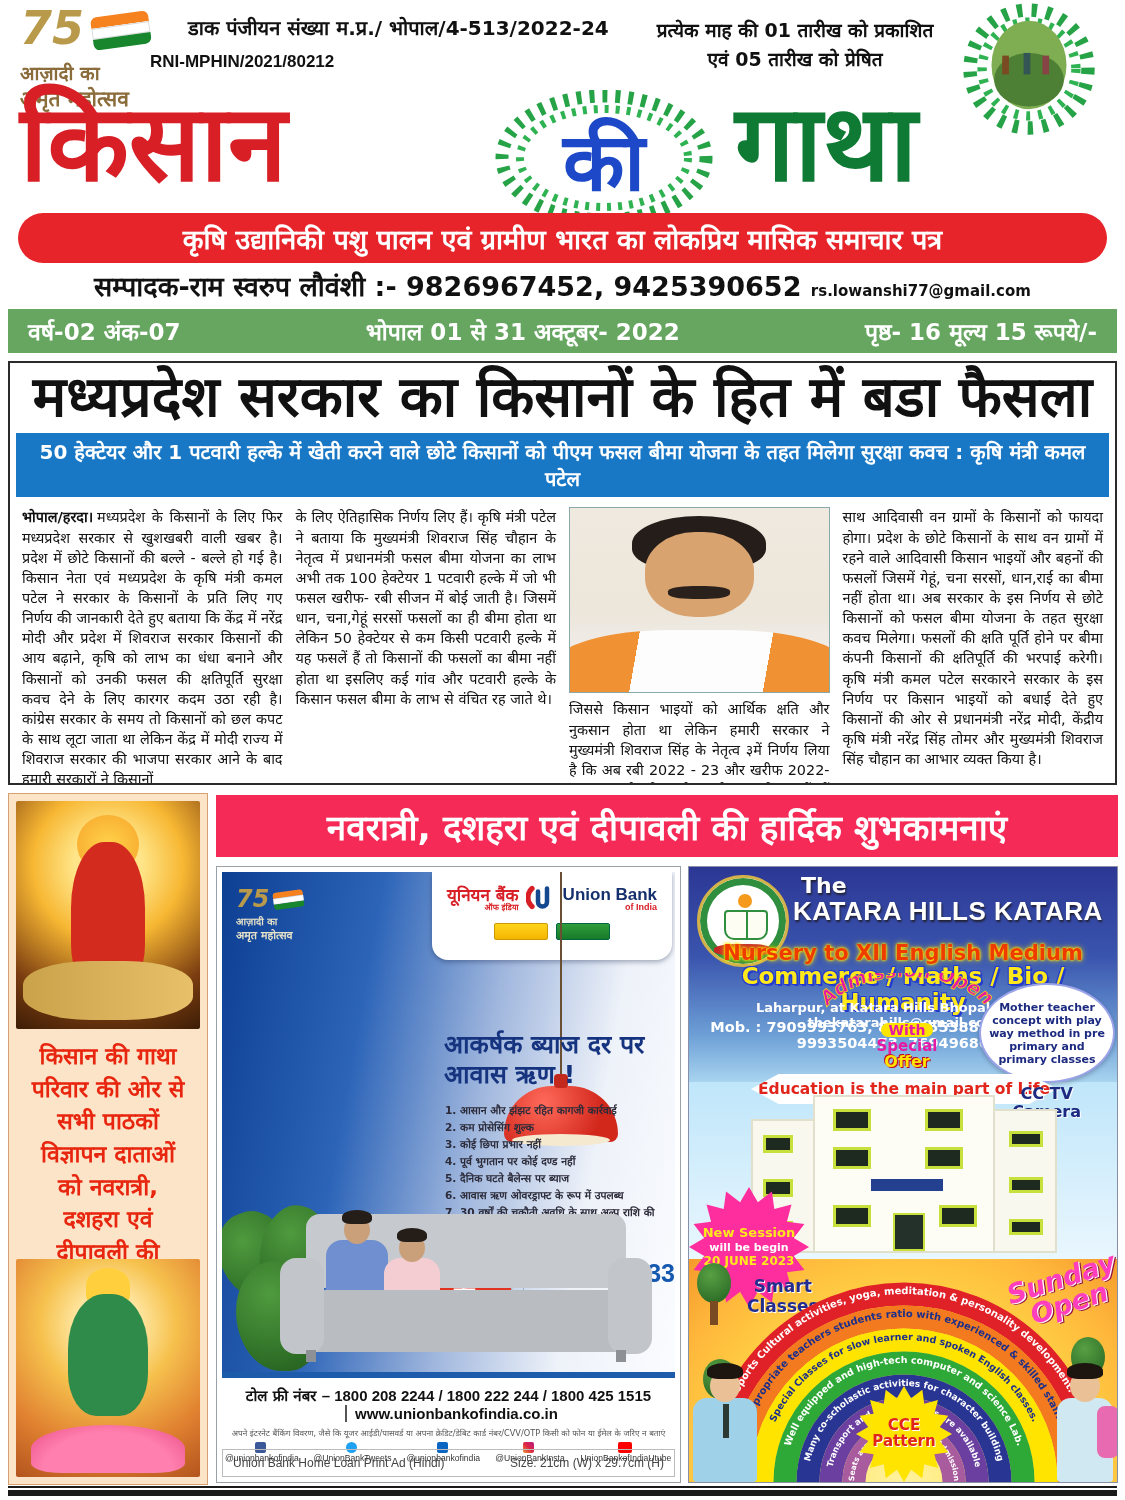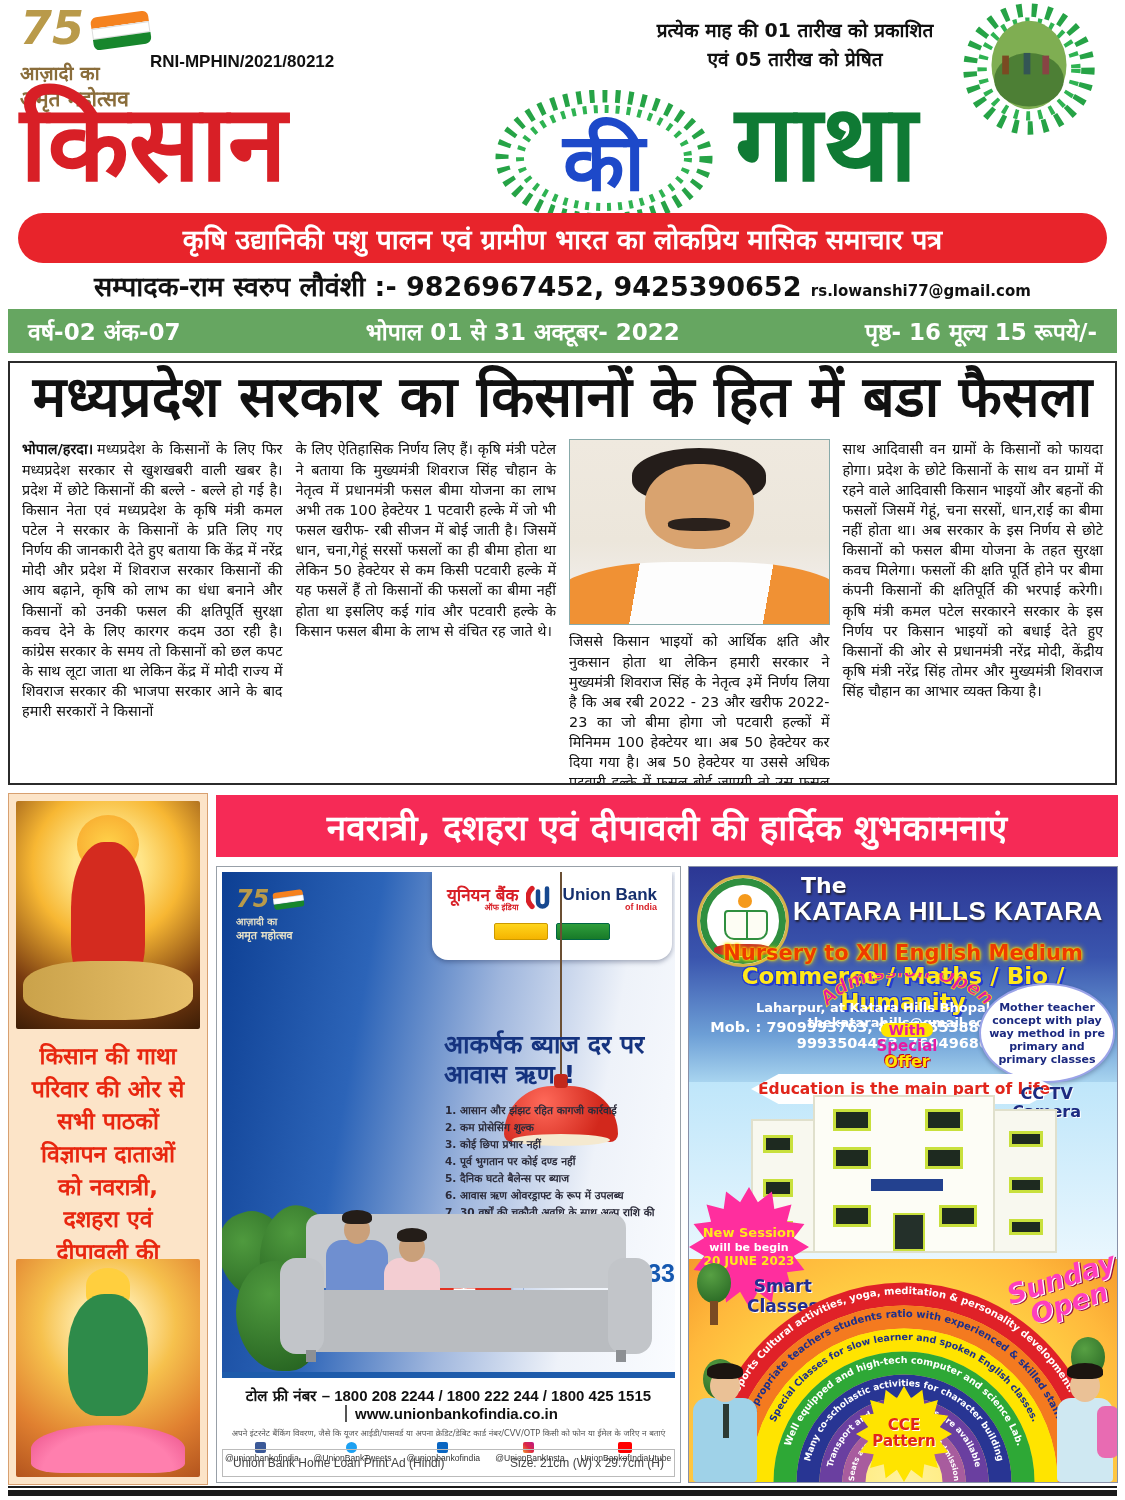--- a/index.html
+++ b/index.html
@@ -234,20 +234,21 @@
       <span class="azadi-75">75</span>
       <span class="flag">
           <i></i>
           <i></i>
           <i></i>
         </span>
     </div>
     <div class="azadi-cap1">आज़ादी का</div>
     <div class="azadi-cap2">अमृत महोत्सव</div>
   </div>
+  <div class="postal-line">डाक पंजीयन संख्या म.प्र./ भोपाल/4-513/2022-24</div>
   <div class="rni-line">RNI-MPHIN/2021/80212</div>
   <div class="publish-lines">
     <div>प्रत्येक माह की 01 तारीख को प्रकाशित</div>
     <div>एवं 05 तारीख को प्रेषित</div>
   </div>
   <div class="mast-logo">
     <svg viewBox="0 0 100 100">
       <circle cx="50" cy="50" r="44" fill="none" stroke="#26a346" stroke-width="10" stroke-dasharray="4 7"></circle>
       <circle cx="50" cy="50" r="35" fill="none" stroke="#2fb352" stroke-width="7" stroke-dasharray="3 6"></circle>
       <ellipse cx="50" cy="47" rx="28" ry="33" fill="#7fae52"></ellipse>
@@ -275,20 +276,21 @@
   </div>
 
   <div class="issue-bar">
     <span>वर्ष-02   अंक-07</span>
     <span>भोपाल 01 से 31 अक्टूबर- 2022</span>
     <span>पृष्ठ- 16   मूल्य 15 रूपये/-</span>
   </div>
 
   <div class="article-box">
     <div class="headline">मध्यप्रदेश सरकार का किसानों के हित में बडा फैसला</div>
+    <div class="subhead">50 हेक्टेयर और 1 पटवारी हल्के में खेती करने वाले छोटे किसानों को पीएम फसल बीमा योजना के तहत मिलेगा सुरक्षा कवच : कृषि मंत्री कमल पटेल</div>
     <div class="cols">
       <div class="col">
         <p><b class="dateline">भोपाल/हरदा।</b><span>मध्यप्रदेश के किसानों के लिए फिर मध्यप्रदेश सरकार से खुशखबरी वाली खबर है। प्रदेश में छोटे किसानों की बल्ले - बल्ले हो गई है। किसान नेता एवं मध्यप्रदेश के कृषि मंत्री कमल पटेल ने सरकार के किसानों के प्रति लिए गए निर्णय की जानकारी देते हुए बताया कि केंद्र में नरेंद्र मोदी और प्रदेश में शिवराज सरकार किसानों की आय बढ़ाने, कृषि को लाभ का धंधा बनाने और किसानों को उनकी फसल की क्षतिपूर्ति सुरक्षा कवच देने के लिए कारगर कदम उठा रही है। कांग्रेस सरकार के समय तो किसानों को छल कपट के साथ लूटा जाता था लेकिन केंद्र में मोदी राज्य में शिवराज सरकार की भाजपा सरकार आने के बाद हमारी सरकारों ने किसानों</span></p>
       </div>
       <div class="col">
         <p>के लिए ऐतिहासिक निर्णय लिए हैं। कृषि मंत्री पटेल ने बताया कि मुख्यमंत्री शिवराज सिंह चौहान के नेतृत्व में प्रधानमंत्री फसल बीमा योजना का लाभ अभी तक 100 हेक्टेयर 1 पटवारी हल्के में जो भी फसल खरीफ- रबी सीजन में बोई जाती है। जिसमें धान, चना,गेहूं सरसों फसलों का ही बीमा होता था लेकिन 50 हेक्टेयर से कम किसी पटवारी हल्के में यह फसलें हैं तो किसानों की फसलों का बीमा नहीं होता था इसलिए कई गांव और पटवारी हल्के के किसान फसल बीमा के लाभ से वंचित रह जाते थे।</p>
       </div>
       <div class="col">
         <div class="minister-photo">
           <div class="mp-hair"></div>

